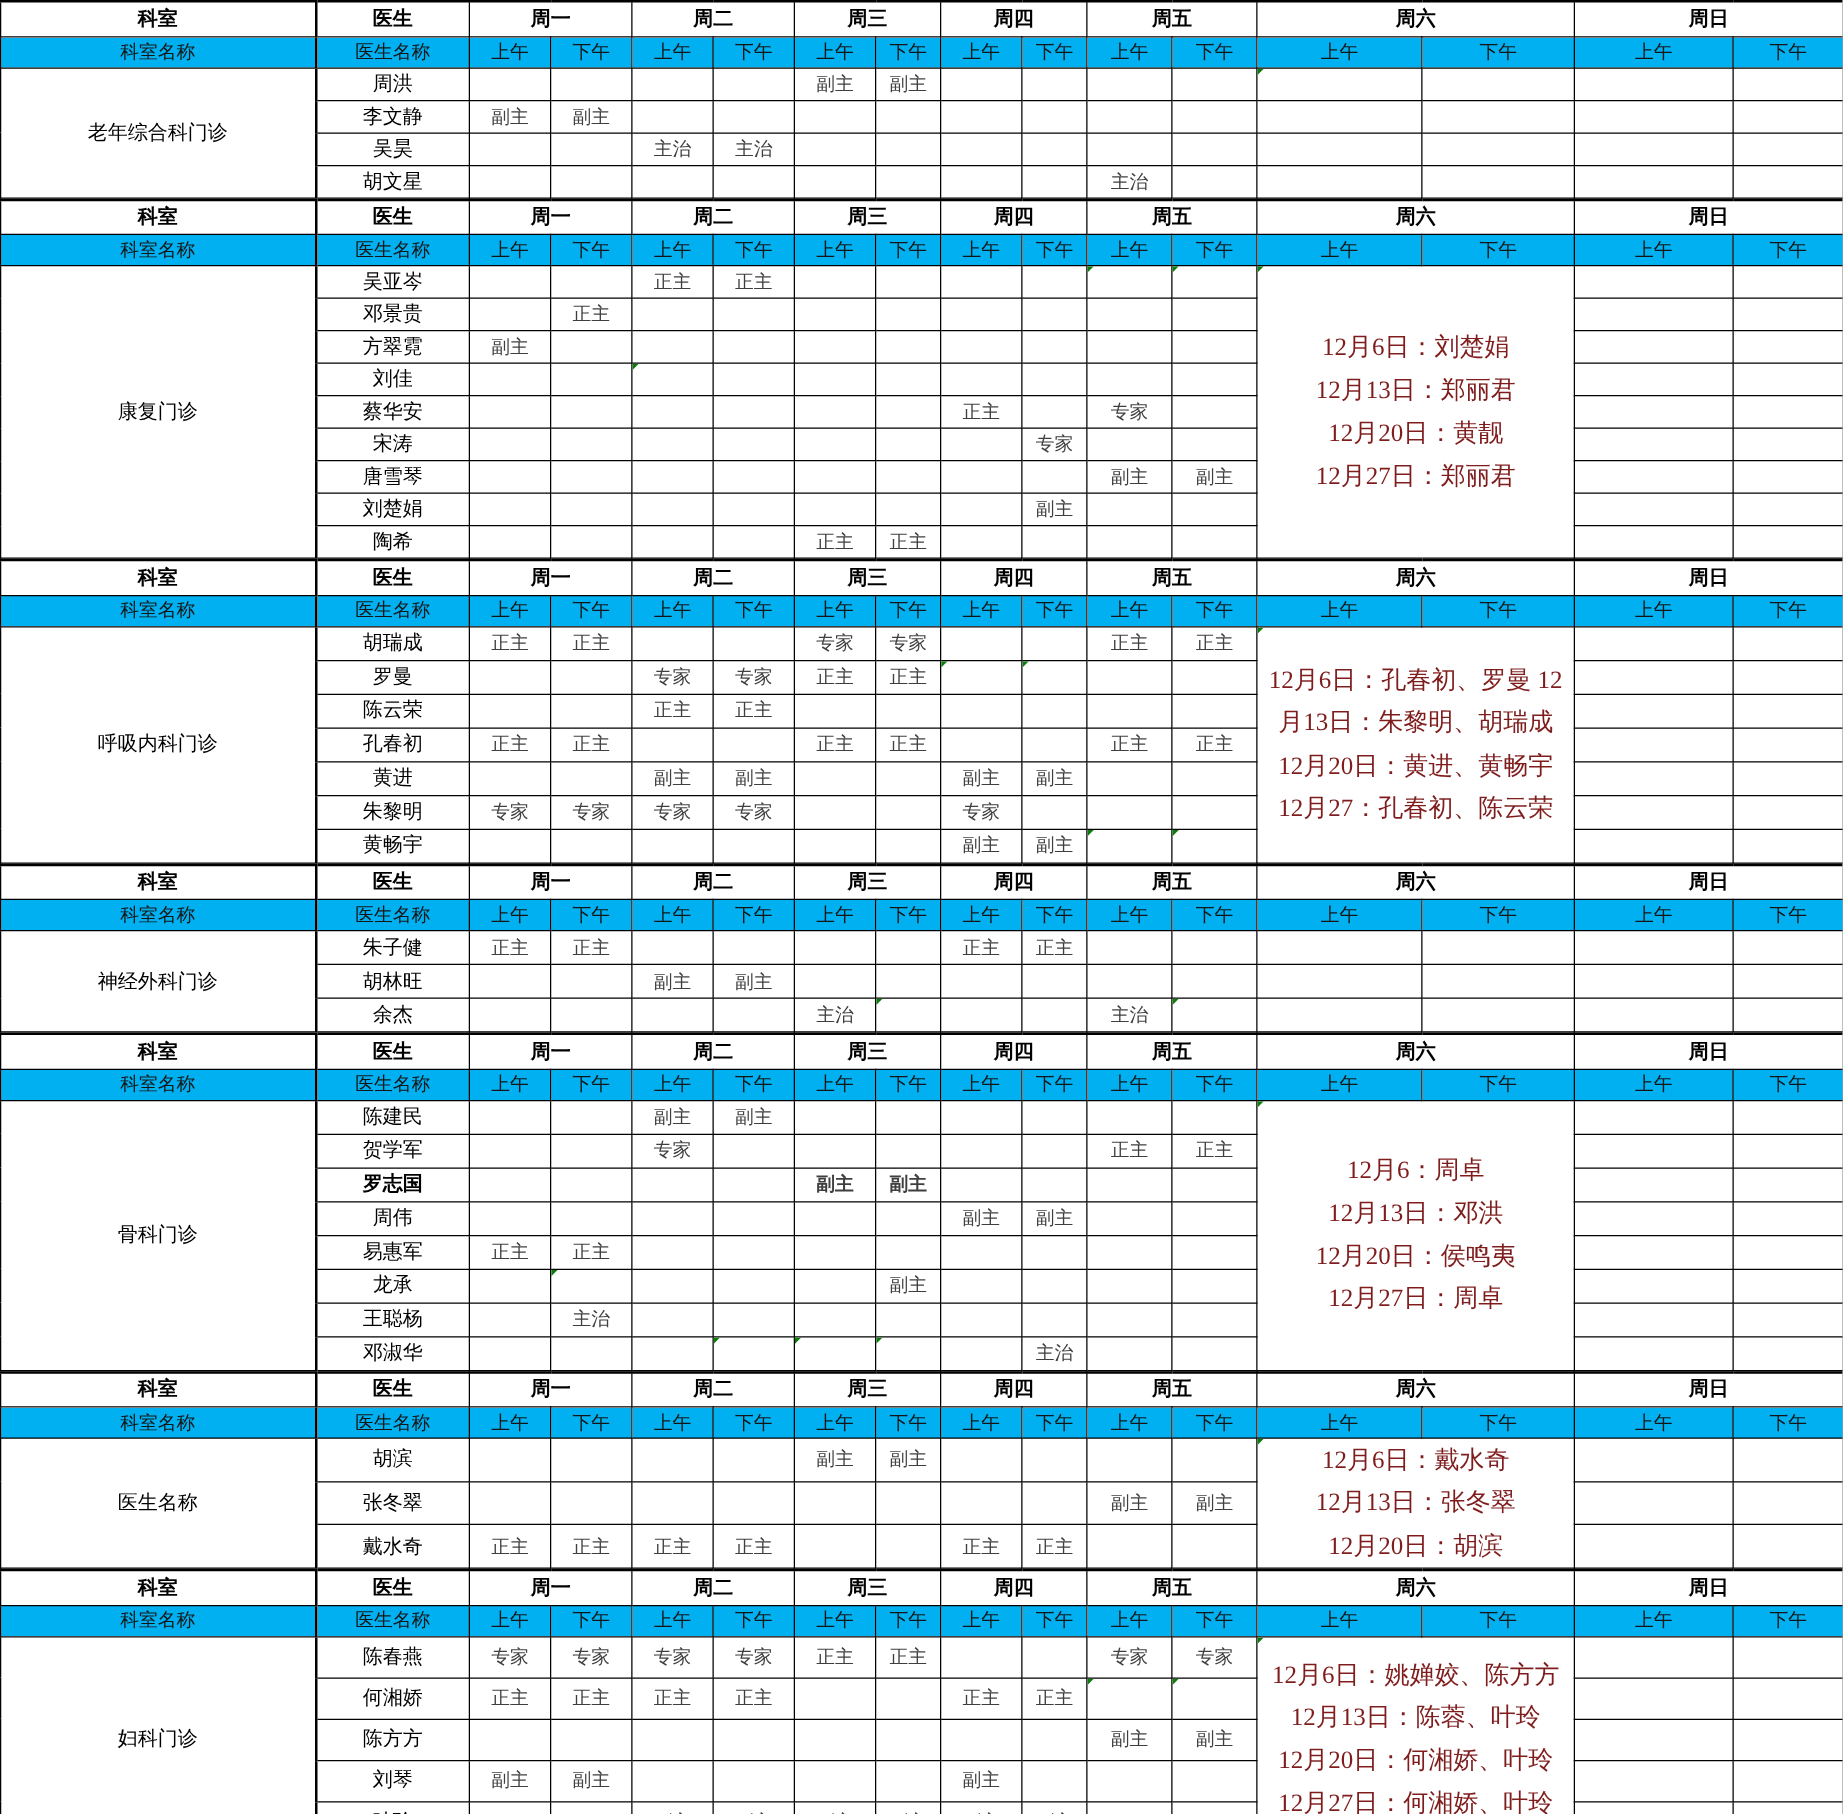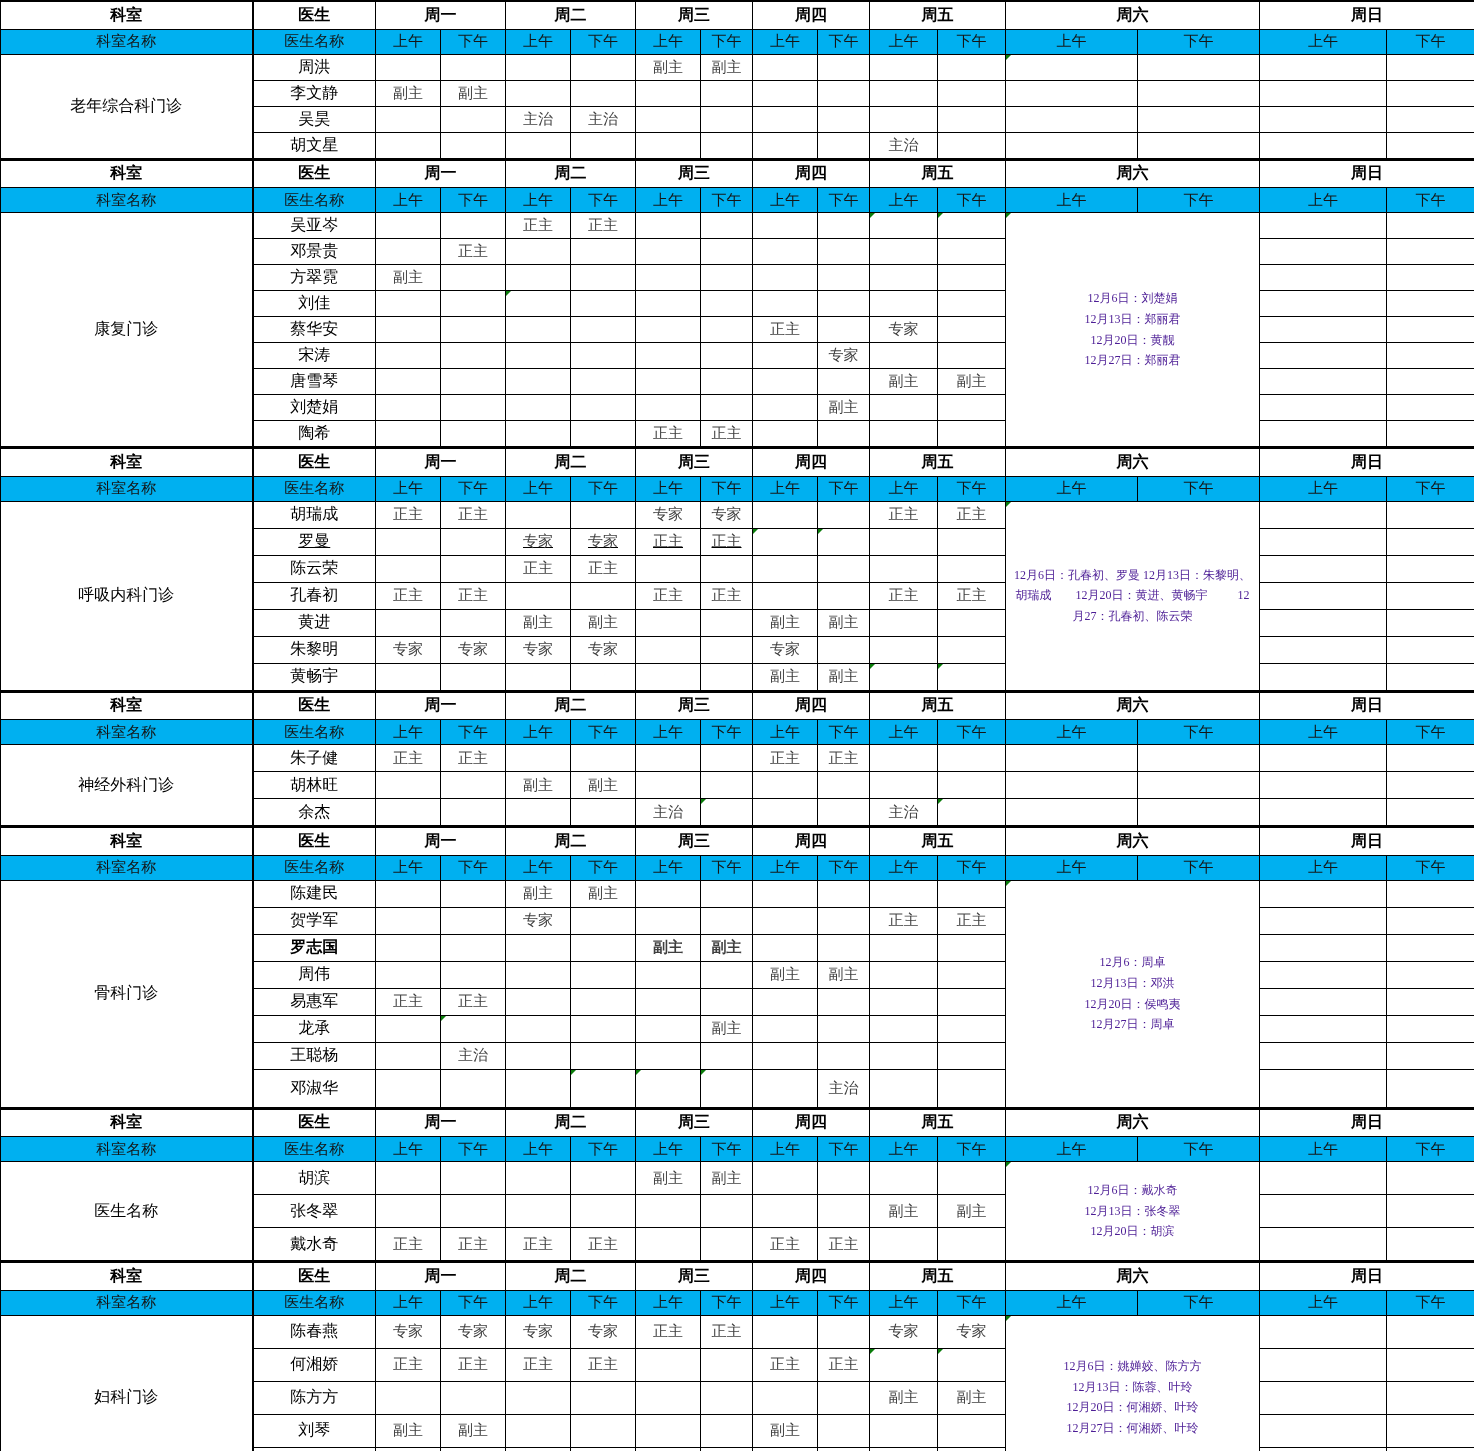--- a/index.html
+++ b/index.html
@@ -13,21 +13,21 @@
   #app{width:1474px;}
   table.section{border-collapse:collapse;table-layout:fixed;width:1474px;border-top:2px solid var(--grid);}
   table.section:last-child{border-bottom:2px solid var(--grid);}
   td{border:1px solid var(--grid);text-align:center;vertical-align:middle;padding:0;overflow:hidden;}
   tr.hdr td{font-weight:bold;font-size:16px;background:#fff;}
   tr.sub td{background:var(--cyan);font-size:15px;color:#151515;font-weight:normal;}
   td.thickl{border-left:2px solid var(--grid);}
   td.dept-cell{font-size:16px;}
   td.doctor-cell{font-size:16px;}
   td.slot{font-size:15px;color:var(--rank);}
-  td.sat-note{font-size:12px;line-height:1.72;white-space:pre-wrap;padding:0 4px;color:#4c1d95;}
+  td.sat-note{font-size:20px;line-height:1.72;white-space:pre-wrap;padding:0 4px;color:#7f1d1d;}
   td.marked{position:relative;}
   td.marked::before{
     content:"";position:absolute;top:0;left:0;width:0;height:0;
     border-top:5px solid var(--marker);border-right:5px solid transparent;
   }
 </style>
 </head>
 <body>
 
 <div id="app">
@@ -401,21 +401,21 @@
           <td class="slot">专家</td>
           <td class="slot">专家</td>
           <td class="slot"></td>
           <td class="slot"></td>
           <td class="slot">正主</td>
           <td class="slot">正主</td>
           <td class="sat-note marked" colspan="2" rowspan="7">12月6日：孔春初、罗曼 12月13日：朱黎明、胡瑞成        12月20日：黄进、黄畅宇          12月27：孔春初、陈云荣</td>
           <td class="slot"></td>
           <td class="slot"></td>
         </tr>
-        <tr style="height: 27px; text-decoration: underline;">
+        <tr style="height: 27px;">
           <td class="doctor-cell thickl">罗曼</td>
           <td class="slot"></td>
           <td class="slot"></td>
           <td class="slot">专家</td>
           <td class="slot">专家</td>
           <td class="slot">正主</td>
           <td class="slot">正主</td>
           <td class="slot marked"></td>
           <td class="slot marked"></td>
           <td class="slot"></td>
@@ -755,21 +755,21 @@
           <td class="slot"></td>
           <td class="slot"></td>
           <td class="slot"></td>
           <td class="slot"></td>
           <td class="slot"></td>
           <td class="slot"></td>
           <td class="slot"></td>
           <td class="slot"></td>
           <td class="slot"></td>
         </tr>
-        <tr style="height: 38px;">
+        <tr style="height: 27px;">
           <td class="doctor-cell thickl">邓淑华</td>
           <td class="slot"></td>
           <td class="slot"></td>
           <td class="slot"></td>
           <td class="slot marked"></td>
           <td class="slot marked"></td>
           <td class="slot marked"></td>
           <td class="slot"></td>
           <td class="slot">主治</td>
           <td class="slot"></td>

